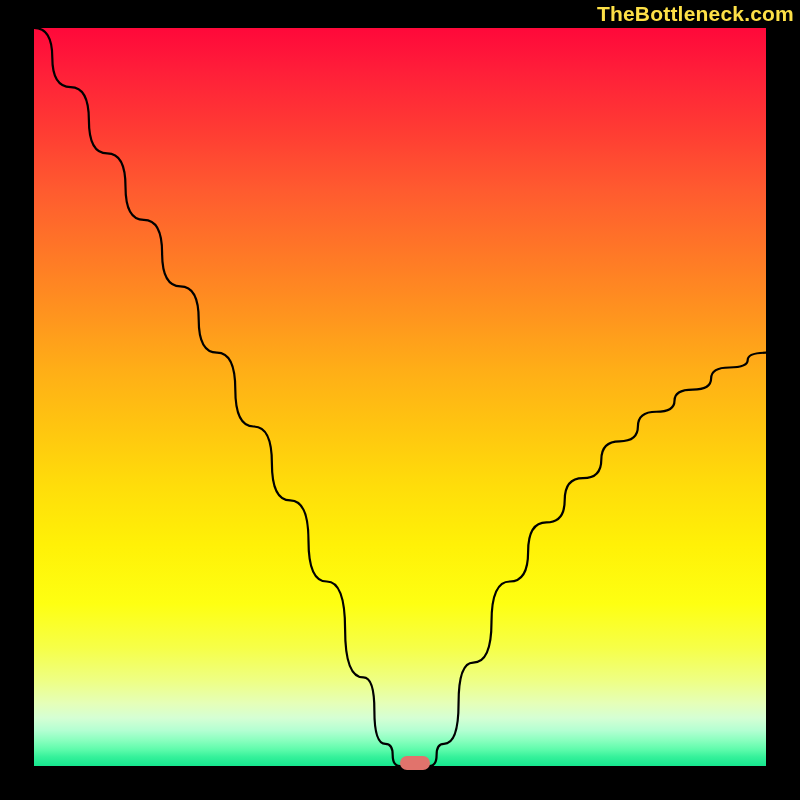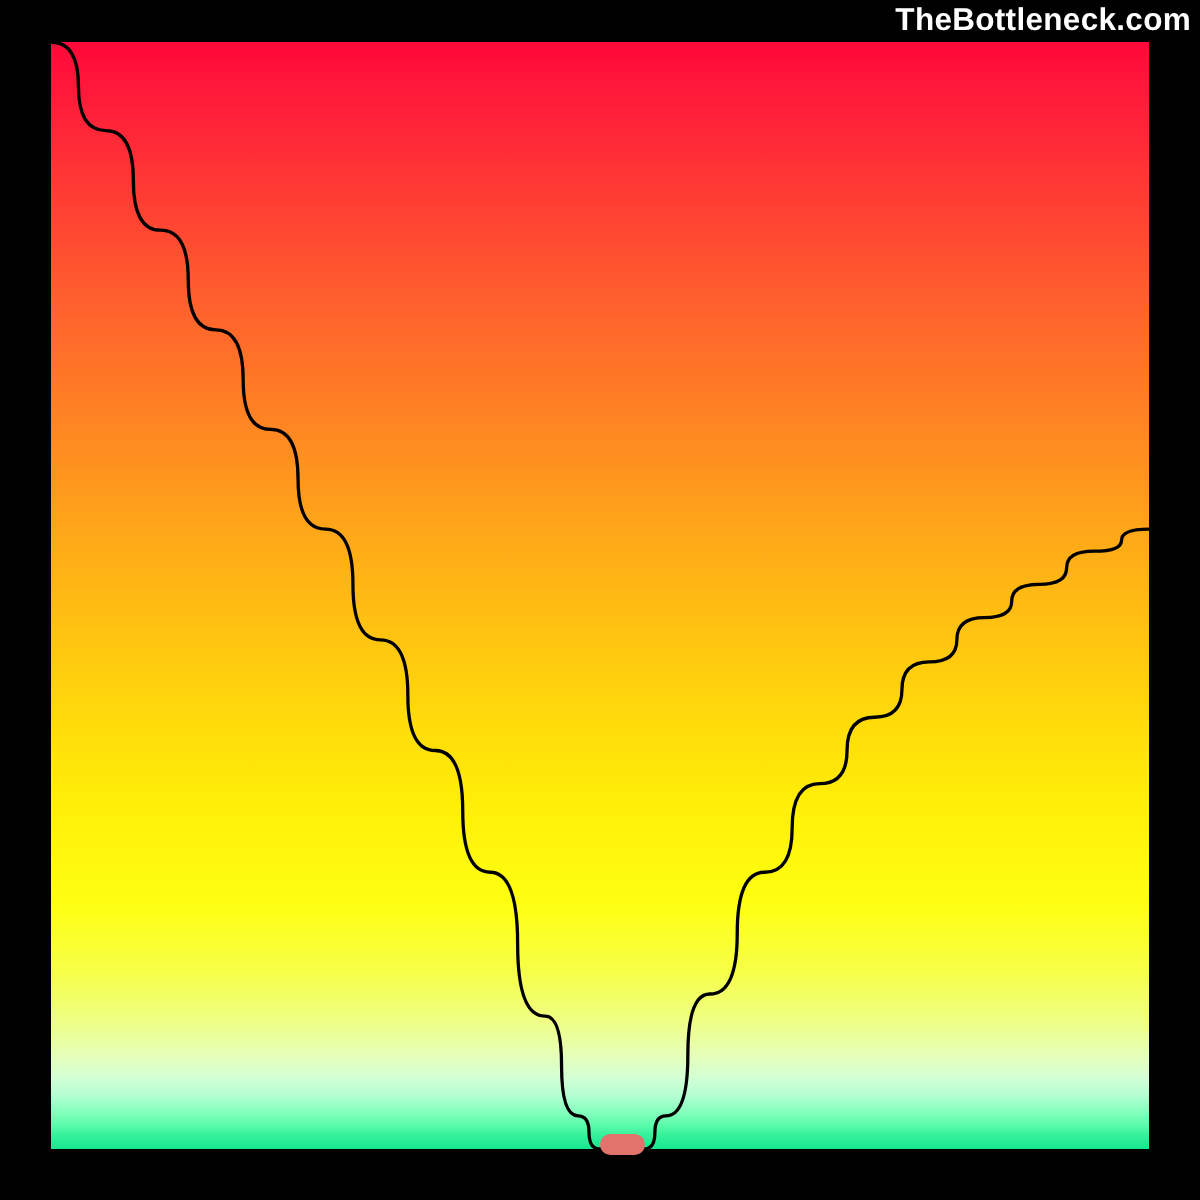--- a/index.html
+++ b/index.html
@@ -14,21 +14,21 @@
   .outer {
     position: relative;
     width: 800px;
     height: 800px;
     background: #000;
   }
   .watermark {
     position: absolute;
     top: 2px;
     right: 6px;
-    color: #ffffff;
+    color: #fde047;
     font-size: 21px;
     font-weight: 600;
     letter-spacing: 0.2px;
     z-index: 2;
   }
   .plot {
     position: absolute;
     left: 34px;
     top: 28px;
     width: 732px;

